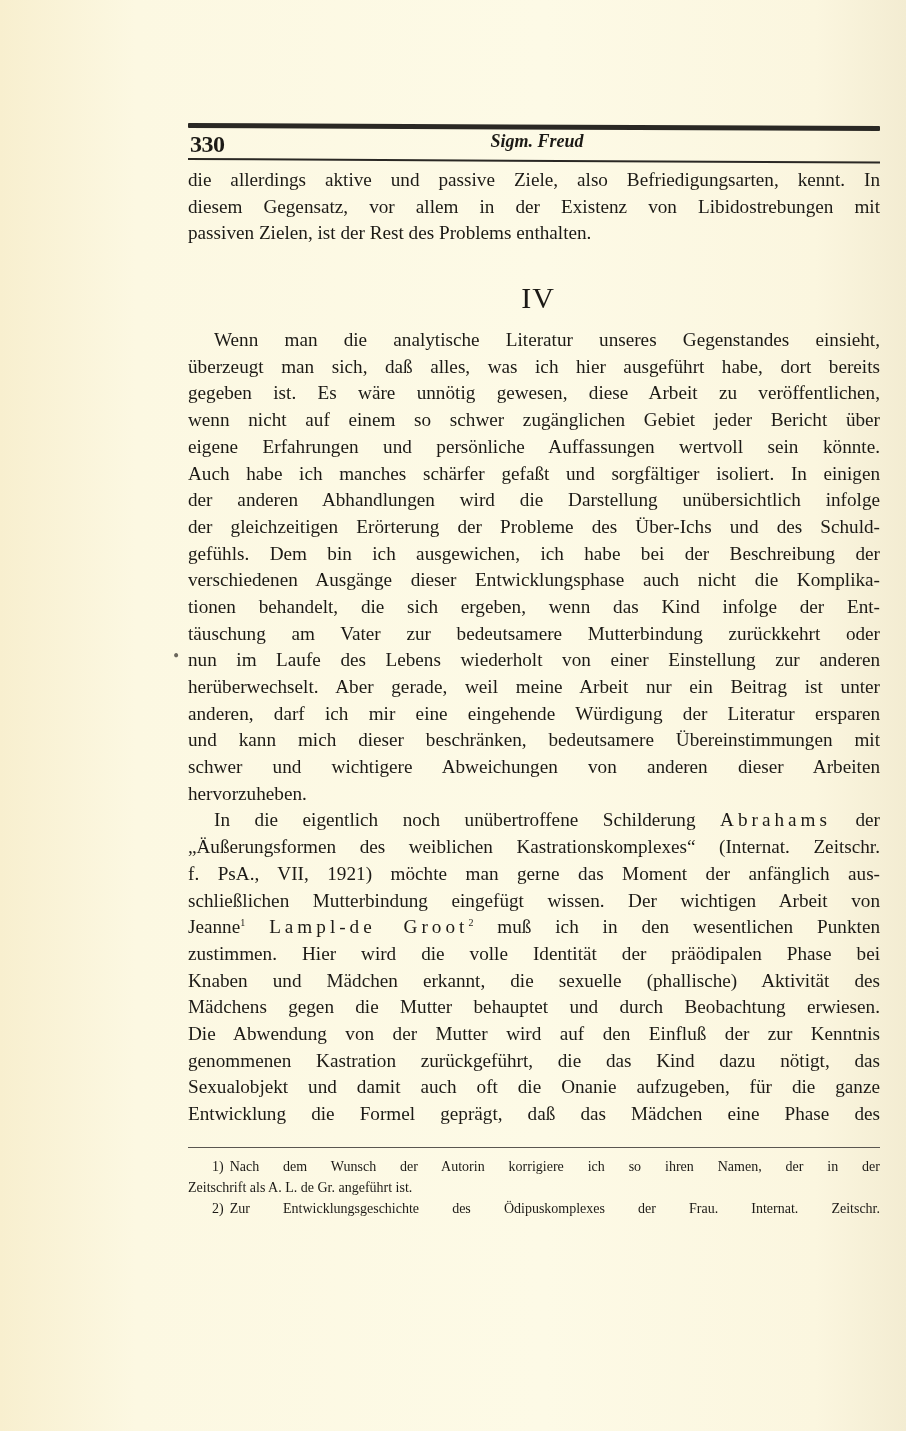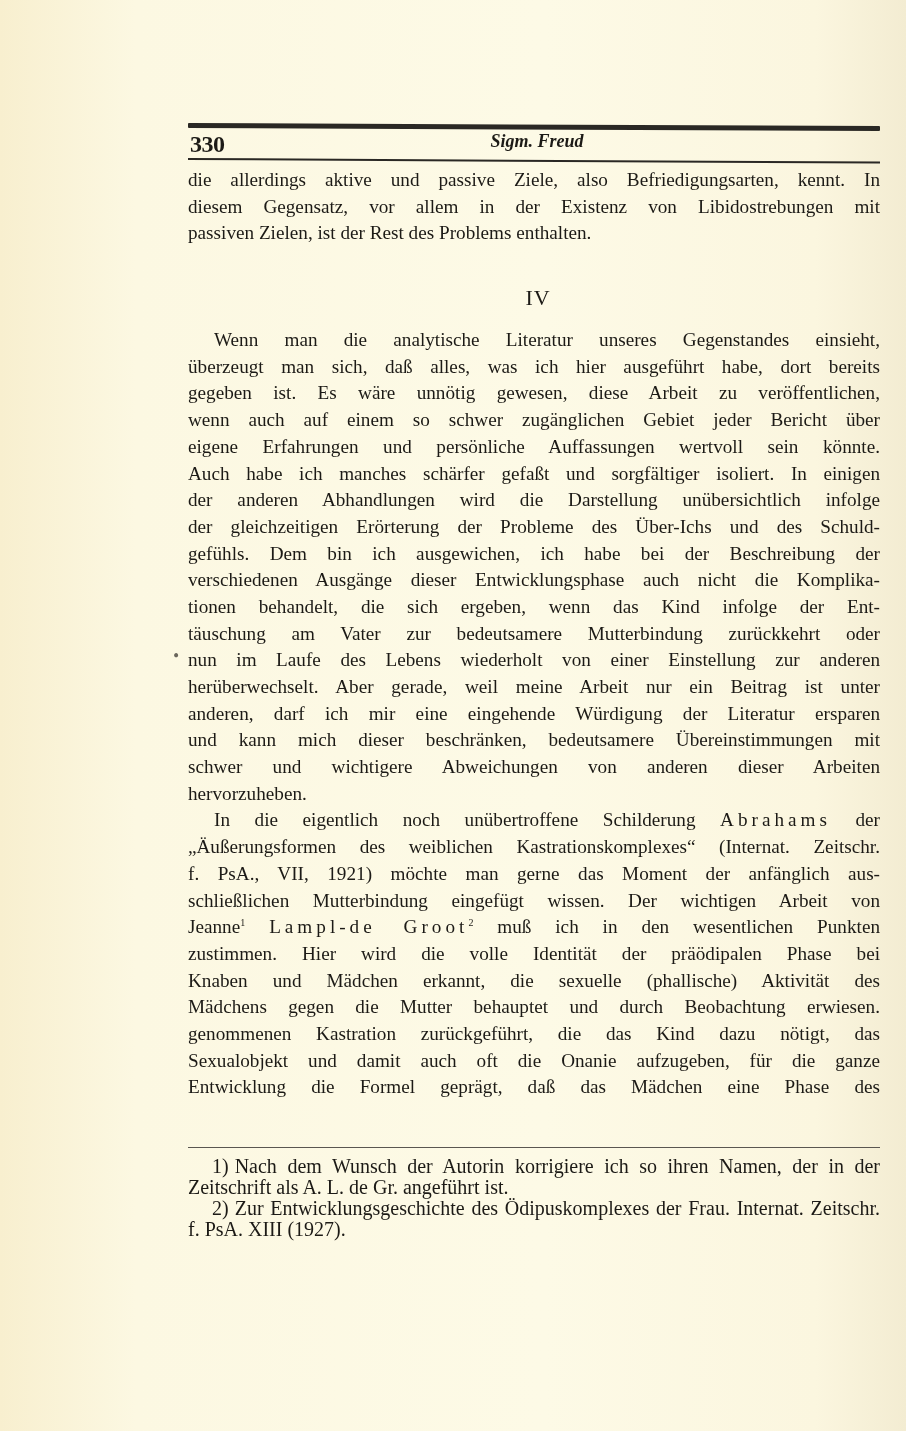--- a/index.html
+++ b/index.html
@@ -89,21 +89,21 @@
     }
     .line.last {
       text-align-last: left;
     }
     .indent {
       padding-left: 26px;
     }
     .section-heading {
       display: block;
       text-align: center;
-      font-size: 22px;
+      font-size: 30px;
       line-height: 30px;
       height: 30px;
       margin-top: 36px;
       margin-bottom: 14px;
       padding-left: 8px;
       letter-spacing: 1px;
     }
     .spaced {
       letter-spacing: 4px;
     }
@@ -119,21 +119,21 @@
       width: 692px;
       height: 1px;
       background: #5a5650;
     }
     .footnotes {
       position: absolute;
       left: 0;
       top: 1036px;
       width: 692px;
       font-family: "Liberation Serif", "DejaVu Serif", serif;
-      font-size: 20px;
+      font-size: 14px;
       line-height: 21px;
     }
     .fn-line {
       display: block;
       white-space: nowrap;
       text-align: justify;
       text-align-last: justify;
       height: 21px;
     }
     .fn-line.last {
@@ -172,21 +172,21 @@
       <span class="line">diesem Gegensatz, vor allem in der Existenz von Libidostrebungen mit</span>
       <span class="line last">passiven Zielen, ist der Rest des Problems enthalten.</span>
     </div>
 
     <span class="section-heading">IV</span>
 
     <div>
       <span class="line indent">Wenn man die analytische Literatur unseres Gegenstandes einsieht,</span>
       <span class="line">überzeugt man sich, daß alles, was ich hier ausgeführt habe, dort bereits</span>
       <span class="line">gegeben ist. Es wäre unnötig gewesen, diese Arbeit zu veröffentlichen,</span>
-      <span class="line">wenn auch auf einem so schwer zugänglichen Gebiet jeder Bericht über</span>
+      <span class="line">wenn nicht auf einem so schwer zugänglichen Gebiet jeder Bericht über</span>
       <span class="line">eigene Erfahrungen und persönliche Auffassungen wertvoll sein könnte.</span>
       <span class="line">Auch habe ich manches schärfer gefaßt und sorgfältiger isoliert. In einigen</span>
       <span class="line">der anderen Abhandlungen wird die Darstellung unübersichtlich infolge</span>
       <span class="line">der gleichzeitigen Erörterung der Probleme des Über-Ichs und des Schuld-</span>
       <span class="line">gefühls. Dem bin ich ausgewichen, ich habe bei der Beschreibung der</span>
       <span class="line">verschiedenen Ausgänge dieser Entwicklungsphase auch nicht die Komplika-</span>
       <span class="line">tionen behandelt, die sich ergeben, wenn das Kind infolge der Ent-</span>
       <span class="line">täuschung am Vater zur bedeutsamere Mutterbindung zurückkehrt oder</span>
       <span class="line">nun im Laufe des Lebens wiederholt von einer Einstellung zur anderen</span>
       <span class="line">herüberwechselt. Aber gerade, weil meine Arbeit nur ein Beitrag ist unter</span>
@@ -198,31 +198,31 @@
 
     <div>
       <span class="line indent"><span>In die eigentlich noch unübertroffene Schilderung </span><span class="spaced">Abrahams</span><span> der</span></span>
       <span class="line">„Äußerungsformen des weiblichen Kastrationskomplexes“ (Internat. Zeitschr.</span>
       <span class="line">f. PsA., VII, 1921) möchte man gerne das Moment der anfänglich aus-</span>
       <span class="line">schließlichen Mutterbindung eingefügt wissen. Der wichtigen Arbeit von</span>
       <span class="line"><span>Jeanne</span><sup>1</sup> <span class="spaced">Lampl-de Groot</span><sup>2</sup><span> muß ich in den wesentlichen Punkten</span></span>
       <span class="line">zustimmen. Hier wird die volle Identität der präödipalen Phase bei</span>
       <span class="line">Knaben und Mädchen erkannt, die sexuelle (phallische) Aktivität des</span>
       <span class="line">Mädchens gegen die Mutter behauptet und durch Beobachtung erwiesen.</span>
+      <span class="line">Die Abwendung von der Mutter wird auf den Einfluß der zur Kenntnis</span>
       <span class="line">genommenen Kastration zurückgeführt, die das Kind dazu nötigt, das</span>
       <span class="line">Sexualobjekt und damit auch oft die Onanie aufzugeben, für die ganze</span>
       <span class="line">Entwicklung die Formel geprägt, daß das Mädchen eine Phase des</span>
     </div>
   </div>
 
   <div class="footnote-rule"></div>
 
   <div class="footnotes">
     <div>
       <span class="fn-line fn-first"><span class="fn-marker">1)</span><span>Nach dem Wunsch der Autorin korrigiere ich so ihren Namen, der in der</span></span>
       <span class="fn-line last">Zeitschrift als A. L. de Gr. angeführt ist.</span>
     </div>
     <div>
       <span class="fn-line fn-first"><span class="fn-marker">2)</span><span>Zur Entwicklungsgeschichte des Ödipuskomplexes der Frau. Internat. Zeitschr.</span></span>
-      <span class="fn-line last">f. PsA. XIII (1927).</span>
     </div>
   </div>
 </div>
 
 </body></html>

